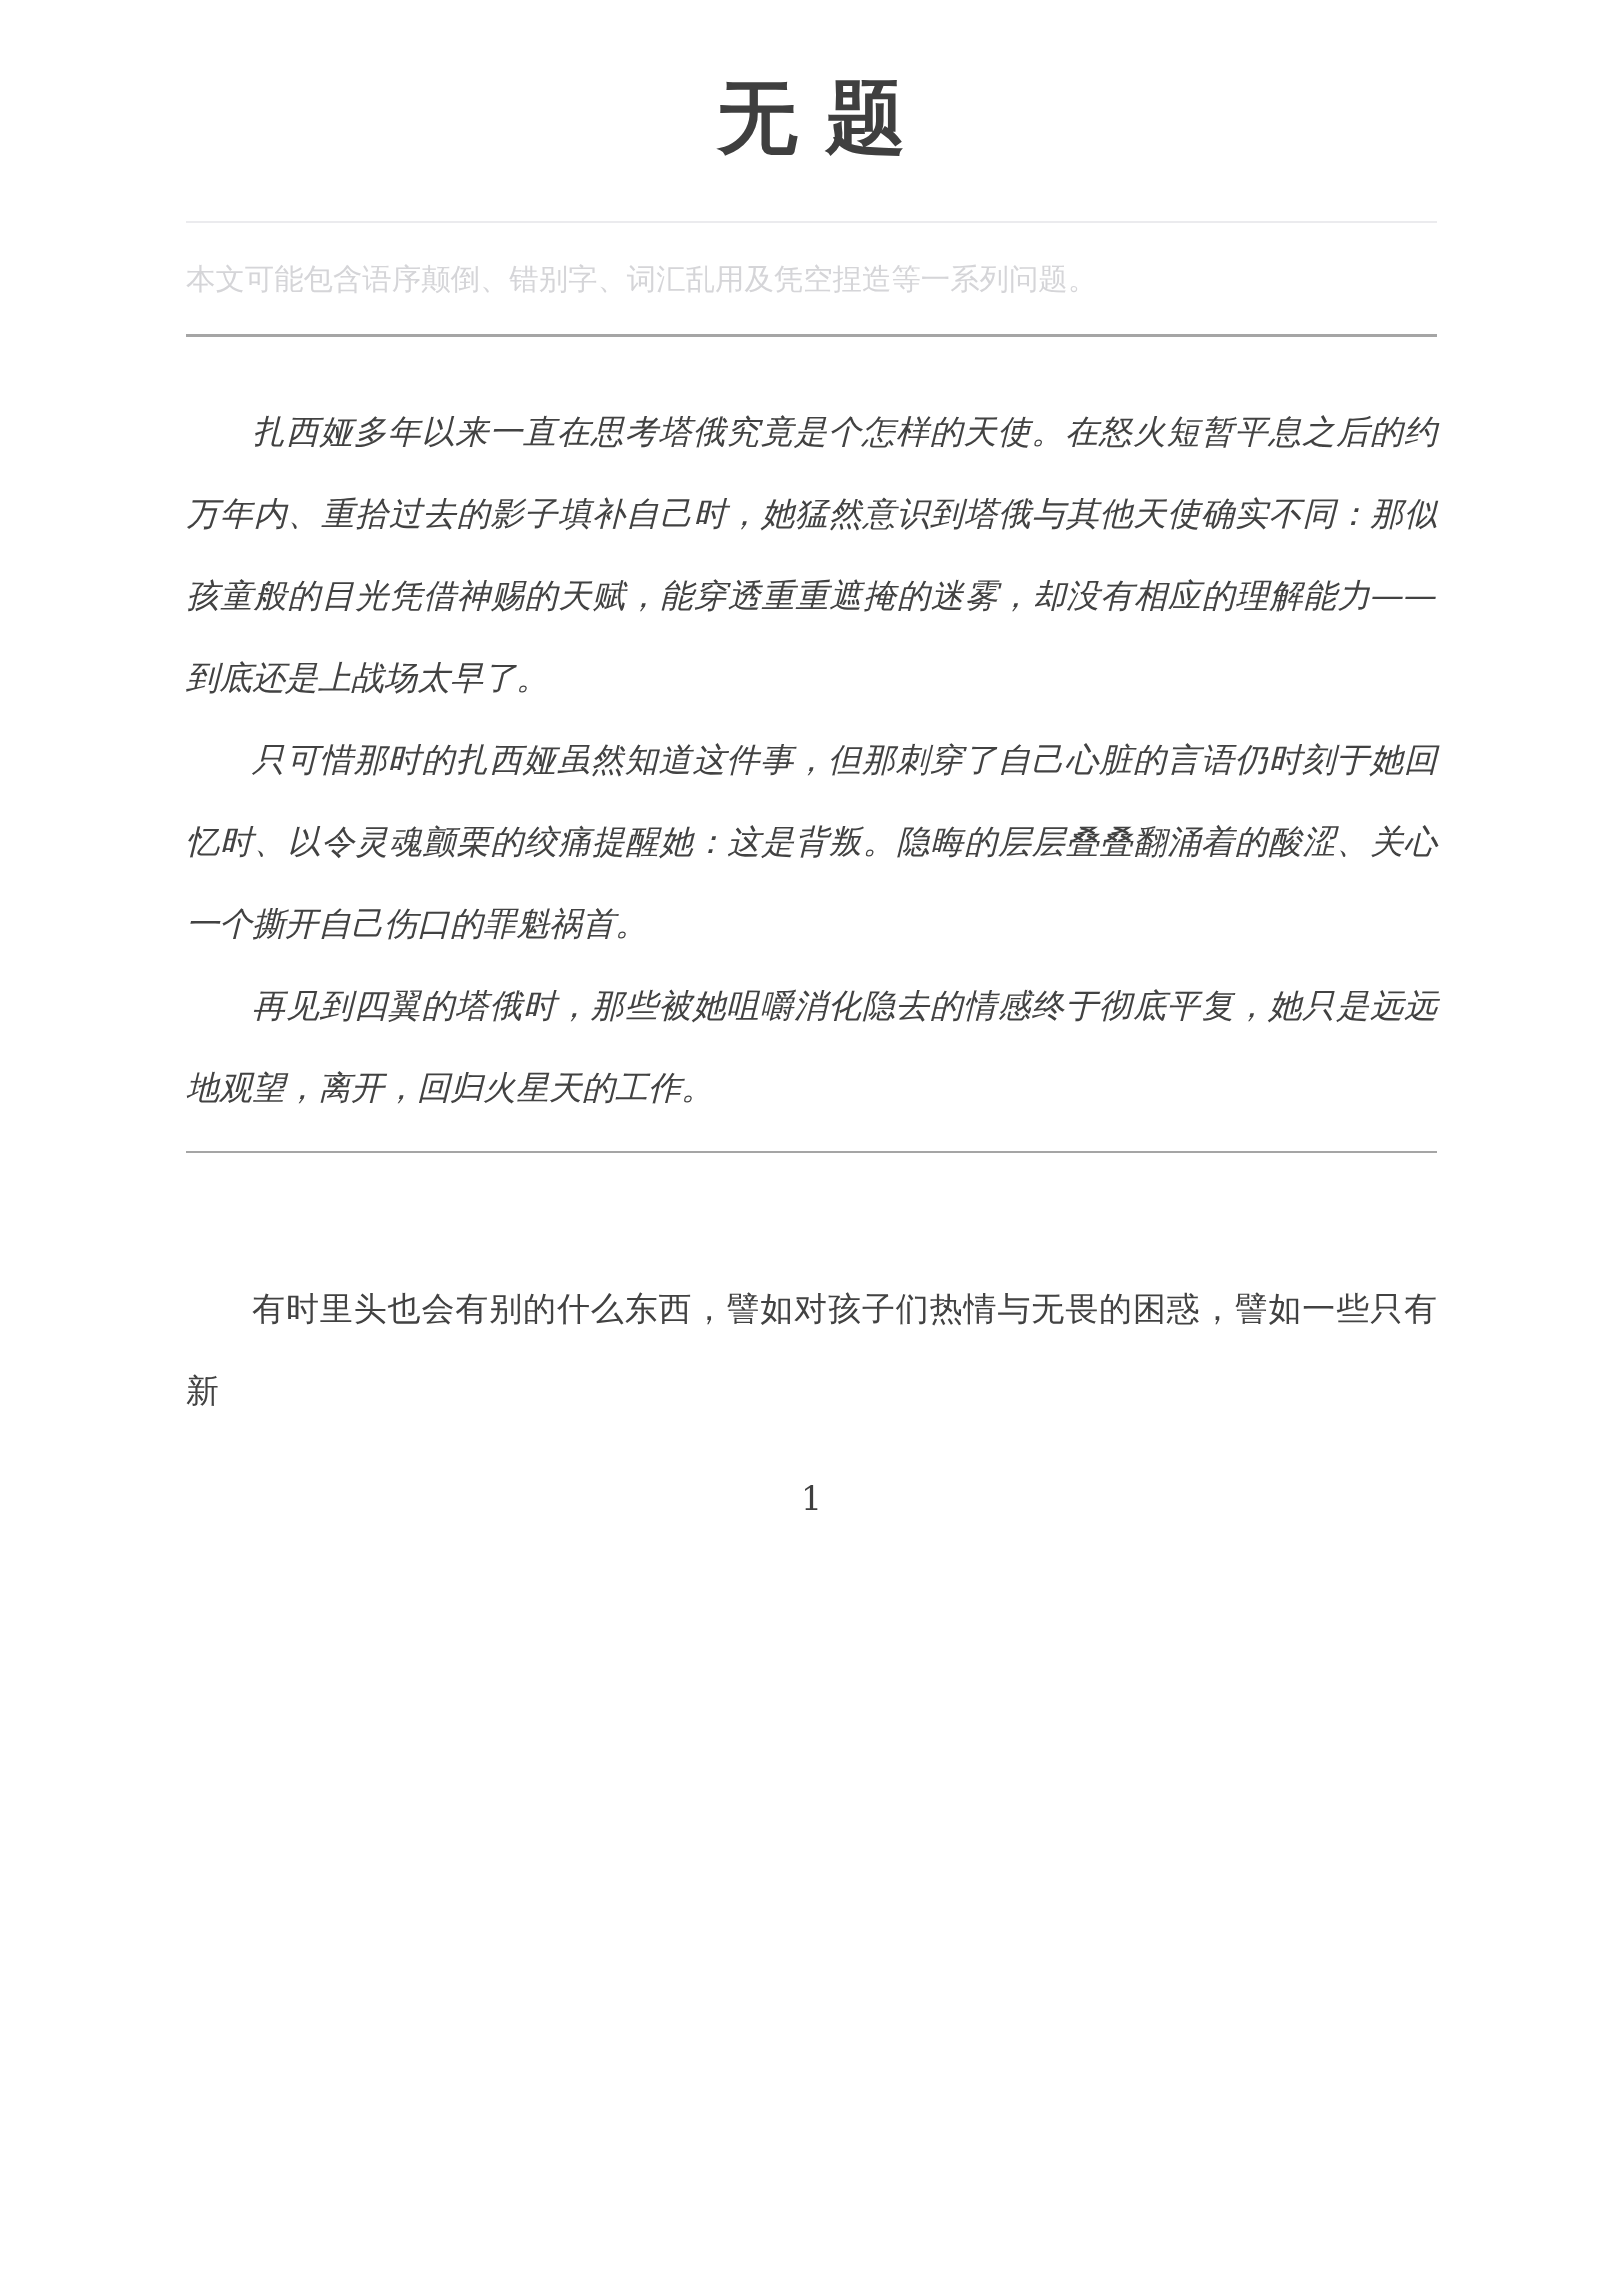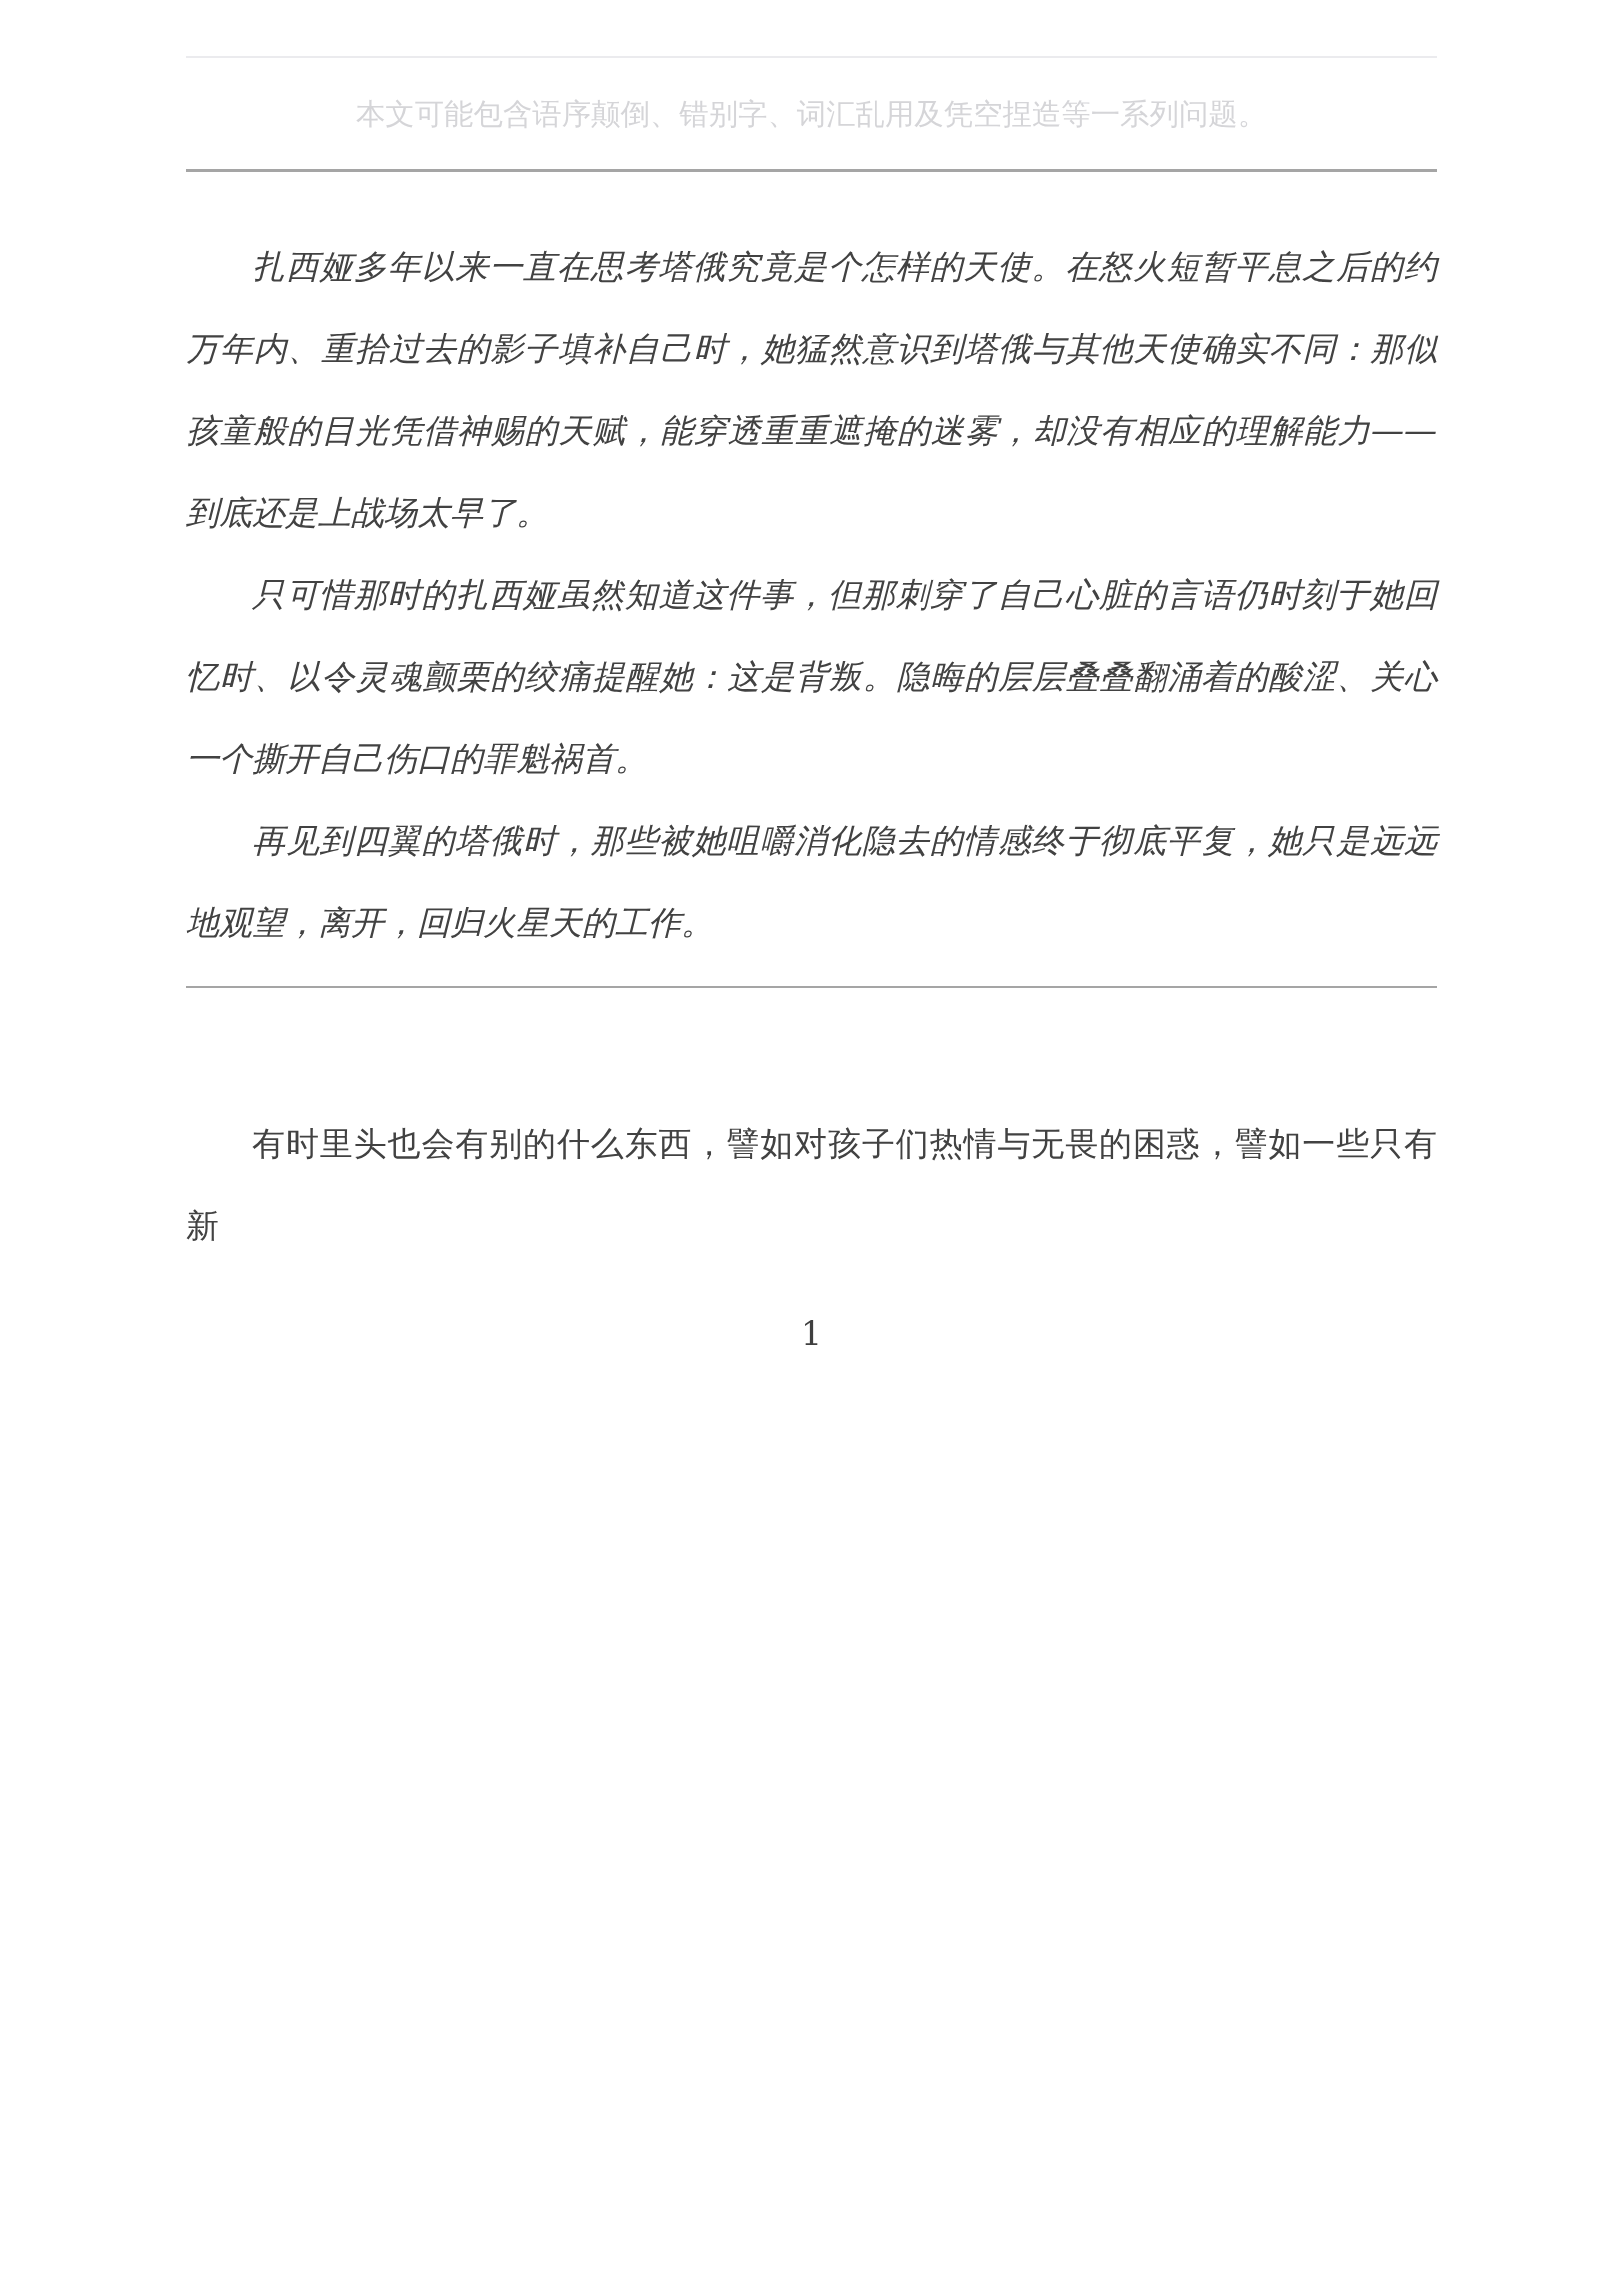--- a/index.html
+++ b/index.html
@@ -42,21 +42,20 @@
     margin-top: 56px;
   }
   .hr-dark {
     height: 2.6px;
     background: #a5a5a5;
   }
   .hr-after-disclaimer { margin-top: 25px; }
   .hr-section-break { margin-top: 22px; }
   .disclaimer {
     margin-top: 26px;
-    text-align: center;
   }
   .disclaimer p {
     margin: 0;
     font-family: "DejaVu Sans", "Liberation Sans", sans-serif;
     font-weight: 400;
     font-size: 29.4px;
     line-height: 60px;
     color: #d5d5d8;
   }
   .body-text p {
@@ -79,20 +78,21 @@
     font-size: 33px;
     line-height: 33px;
     color: #3f3f3f;
   }
 </style>
 </head>
 <body>
 
 <div class="page">
 
+  <h1 class="doc-title">无 题</h1>
 
   <hr class="hr-light">
 
   <div class="disclaimer">
     <p>本文可能包含语序颠倒、错别字、词汇乱用及凭空捏造等一系列问题。</p>
   </div>
 
   <hr class="hr-dark hr-after-disclaimer">
 
   <div class="body-text section-1">

